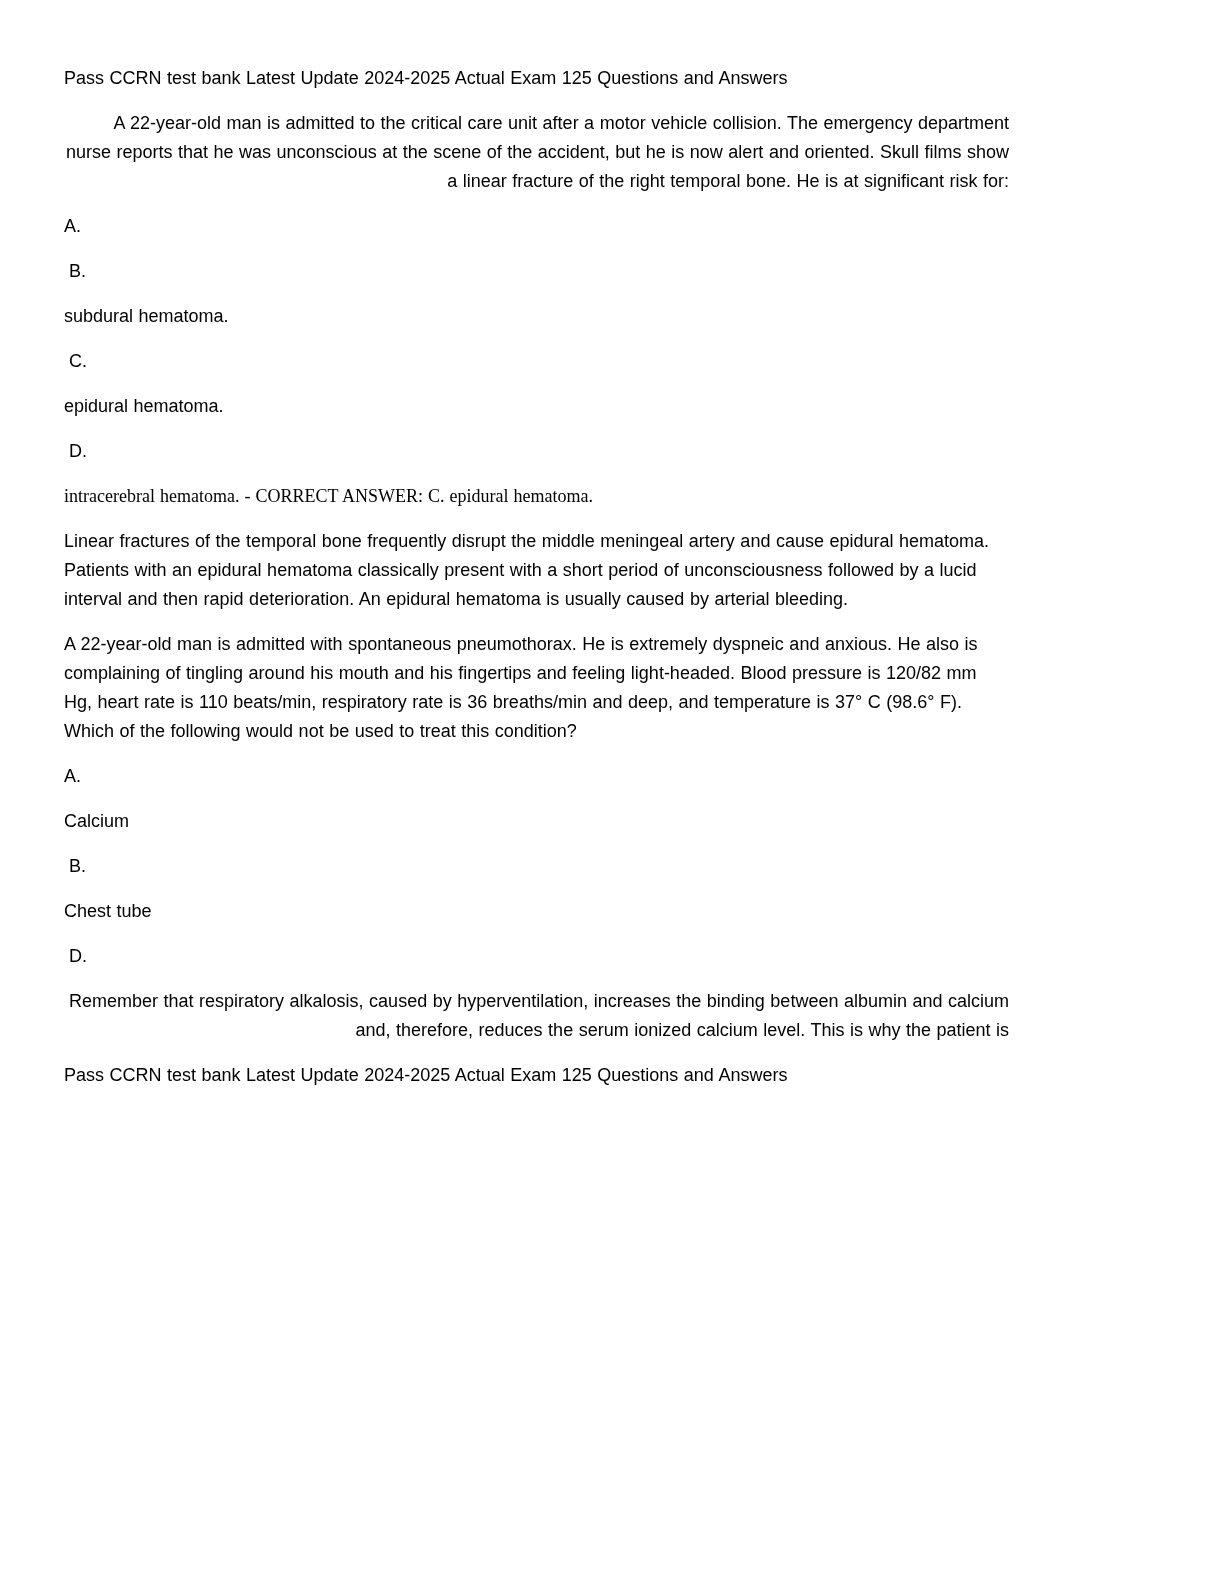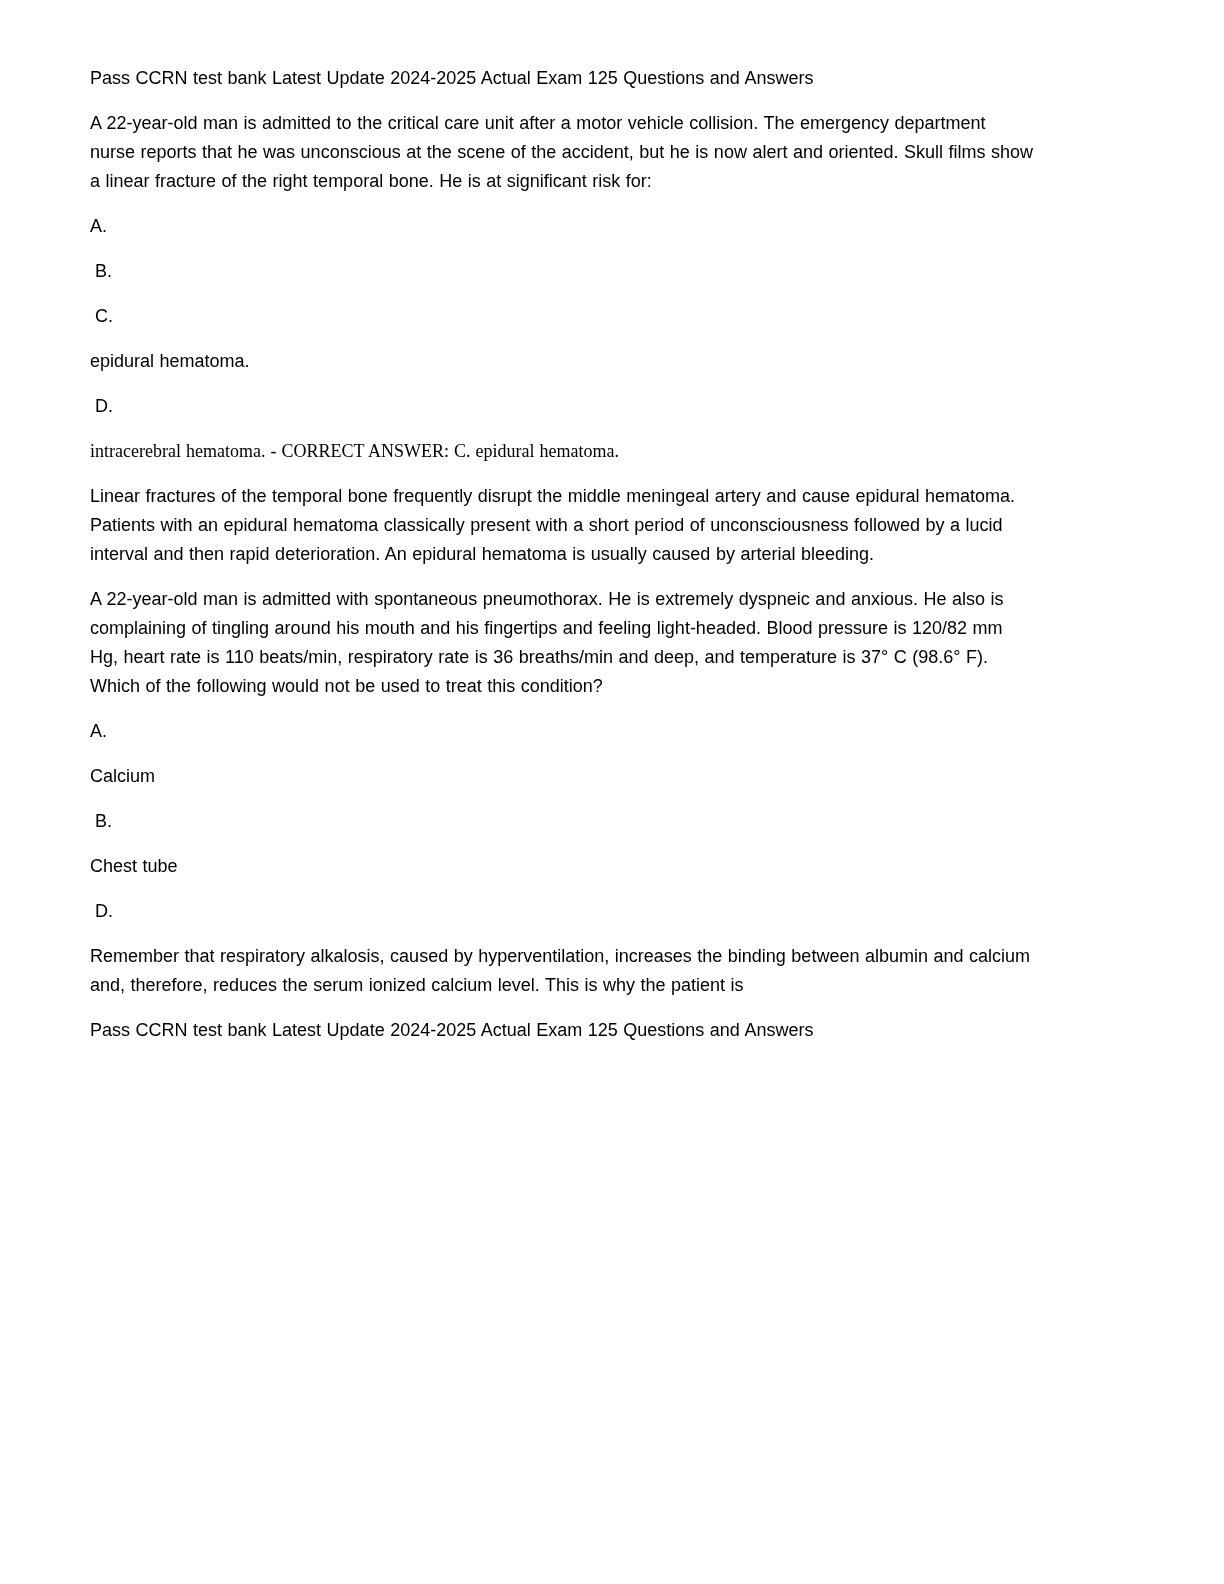--- a/index.html
+++ b/index.html
@@ -8,52 +8,53 @@
     background: #ffffff;
   }
   .page {
     position: relative;
     box-sizing: border-box;
     width: 1224px;
     height: 1184px;
     background: #ffffff;
     color: #000000;
     font-family: "Liberation Sans", sans-serif;
-    padding: 64px 138px 0 90px;
+    padding: 64px 138px 0 64px;
     overflow: hidden;
   }
   .page p {
     margin: 0 0 16px 0;
     font-size: 18px;
     line-height: 29px;
     width: 945px;
     word-spacing: 0.5px;
   }
   
   .indent { padding-left: 5px; }
   
   .after-header  { margin-bottom: 42px; }
-  .after-stem1   { margin-bottom: 68px; }
+  .after-stem1   { margin-bottom: 68px; text-align: right; }
   .after-answer1 { margin-bottom: 66px; font-family: Liberation Serif, serif; }
   .after-expl1   { margin-bottom: 59px; }
   .after-answer2 { margin-bottom: 61px; }
-  .after-expl2   { margin-bottom: 59px; }
+  .after-expl2   { margin-bottom: 59px; text-align: right; }
 </style>
 </head>
 <body>
 
 <div class="page">
 
   <p class="after-header">Pass CCRN test bank Latest Update 2024-2025 Actual Exam 125 Questions and Answers</p>
 
   <p class="after-stem1">A 22-year-old man is admitted to the critical care unit after a motor vehicle collision. The emergency department nurse reports that he was unconscious at the scene of the accident, but he is now alert and oriented. Skull films show a linear fracture of the right temporal bone. He is at significant risk for:</p>
 
   <p>A.</p>
 
   <p class="indent">B.</p>
+  <p>subdural hematoma.</p>
 
   <p class="indent">C.</p>
   <p>epidural hematoma.</p>
 
   <p class="indent">D.</p>
   <p class="after-answer1">intracerebral hematoma. - CORRECT ANSWER: C. epidural hematoma.</p>
 
   <p class="after-expl1">Linear fractures of the temporal bone frequently disrupt the middle meningeal artery and cause epidural hematoma. Patients with an epidural hematoma classically present with a short period of unconsciousness followed by a lucid interval and then rapid deterioration. An epidural hematoma is usually caused by arterial bleeding.</p>
 
   <p>A 22-year-old man is admitted with spontaneous pneumothorax. He is extremely dyspneic and anxious. He also is complaining of tingling around his mouth and his fingertips and feeling light-headed. Blood pressure is 120/82 mm Hg, heart rate is 110 beats/min, respiratory rate is 36 breaths/min and deep, and temperature is 37° C (98.6° F). Which of the following would not be used to treat this condition?</p>

